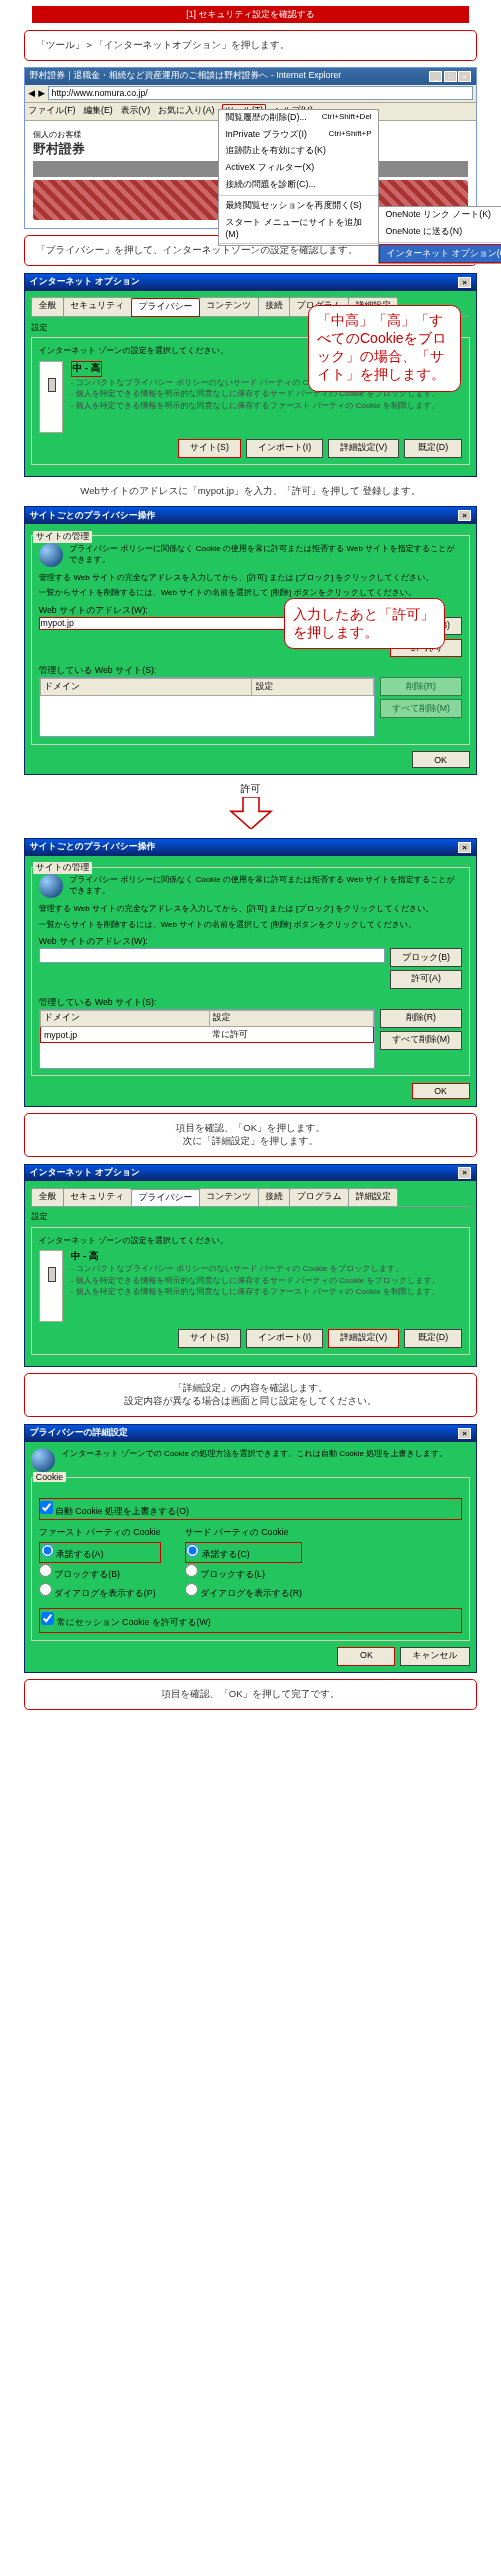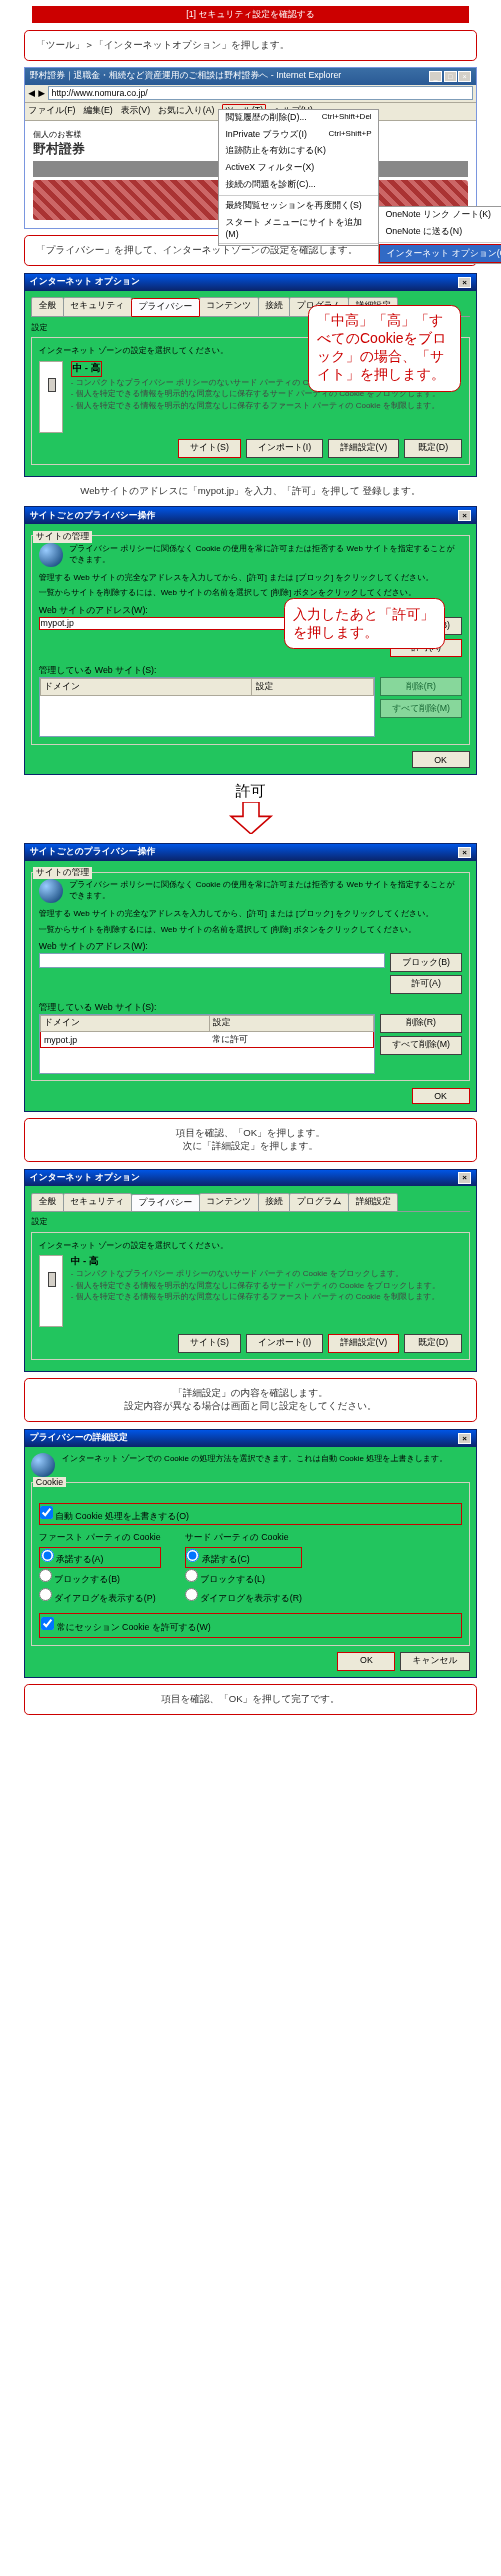--- a/index.html
+++ b/index.html
@@ -241,21 +241,21 @@
         <div class="btn">OK</div>
       </div>
     </div>
   </div>
   <div class="callout" style="top:92px; right:32px; width:161px;">
     <span>入力したあと「許可」を押します。</span>
   </div>
 </div>
 
 <div class="arrow-down">
-  <div style="font-size:15px;margin-bottom:1.6px;">許可</div>
+  <div style="font-size:10px;margin-bottom:1.6px;">許可</div>
   <svg viewBox="0 0 60 40">
       <path d="M20 0 H40 V18 H55 L30 40 L5 18 H20 Z" fill="#fff" stroke="#c00" stroke-width="2"></path>
     </svg>
 </div>
 
 <div class="dialog-wrap">
   <div class="dialog">
     <div class="dialog-title">
       <span>サイトごとのプライバシー操作</span>
       <div class="close">×</div>

